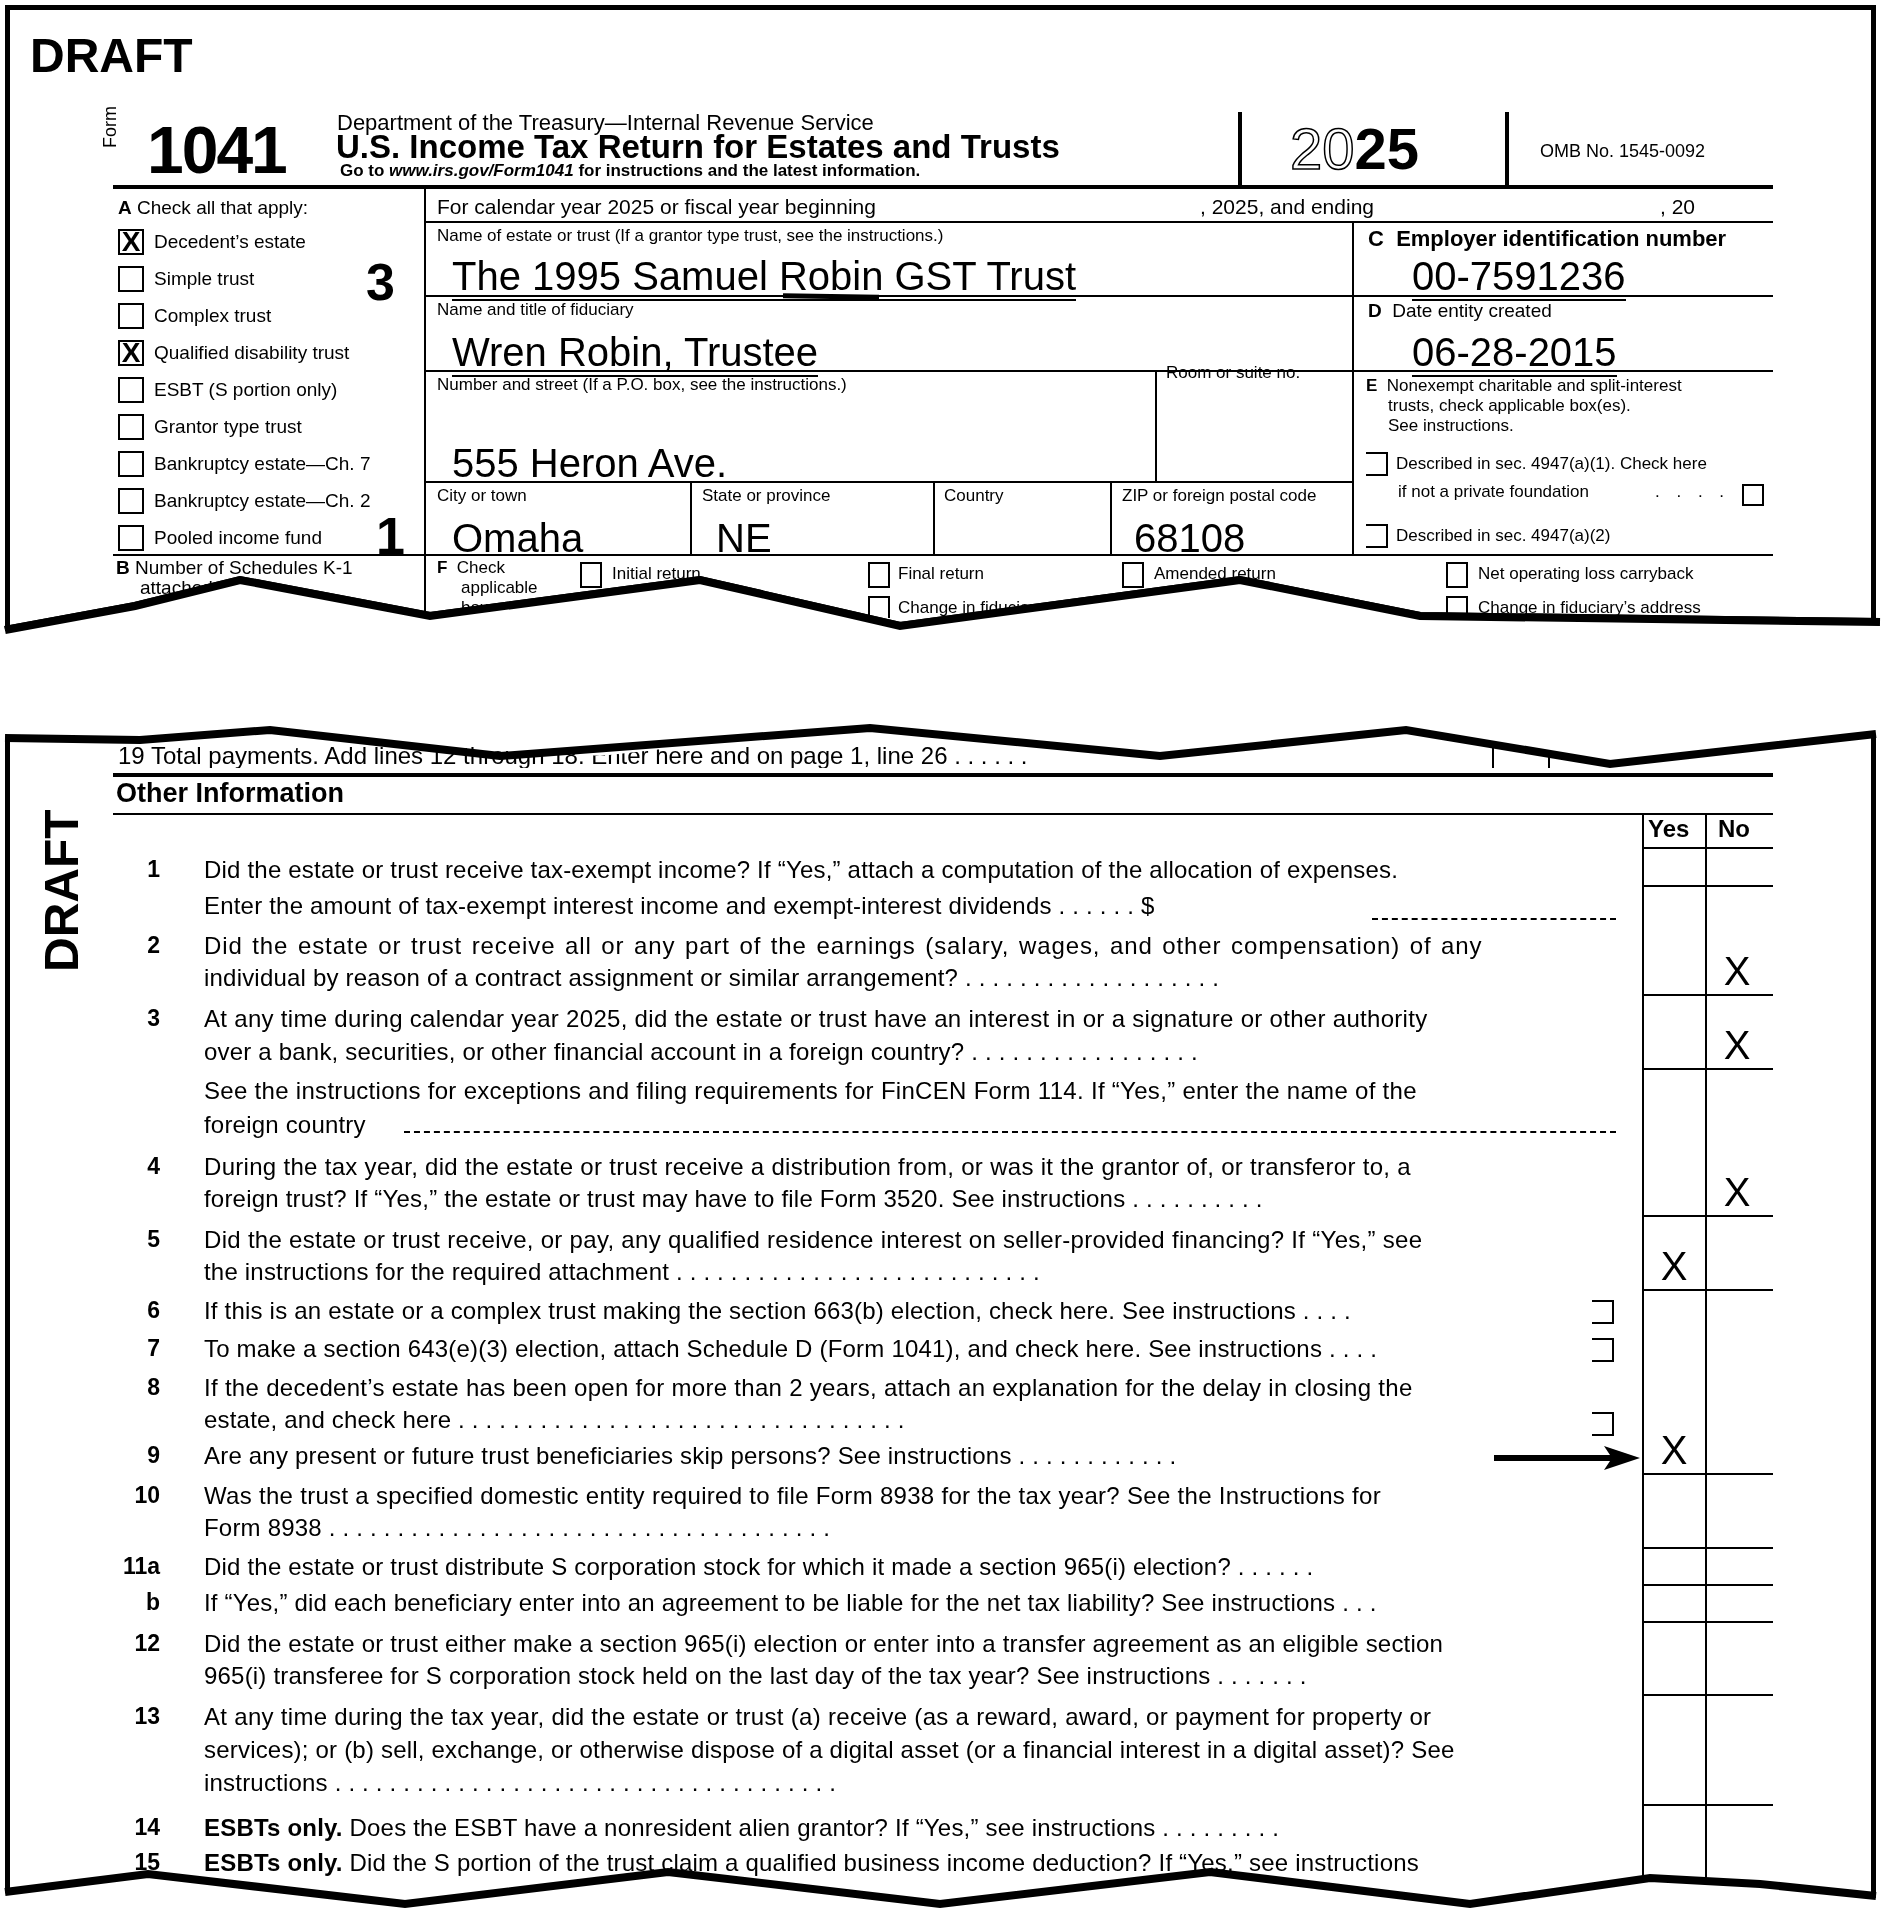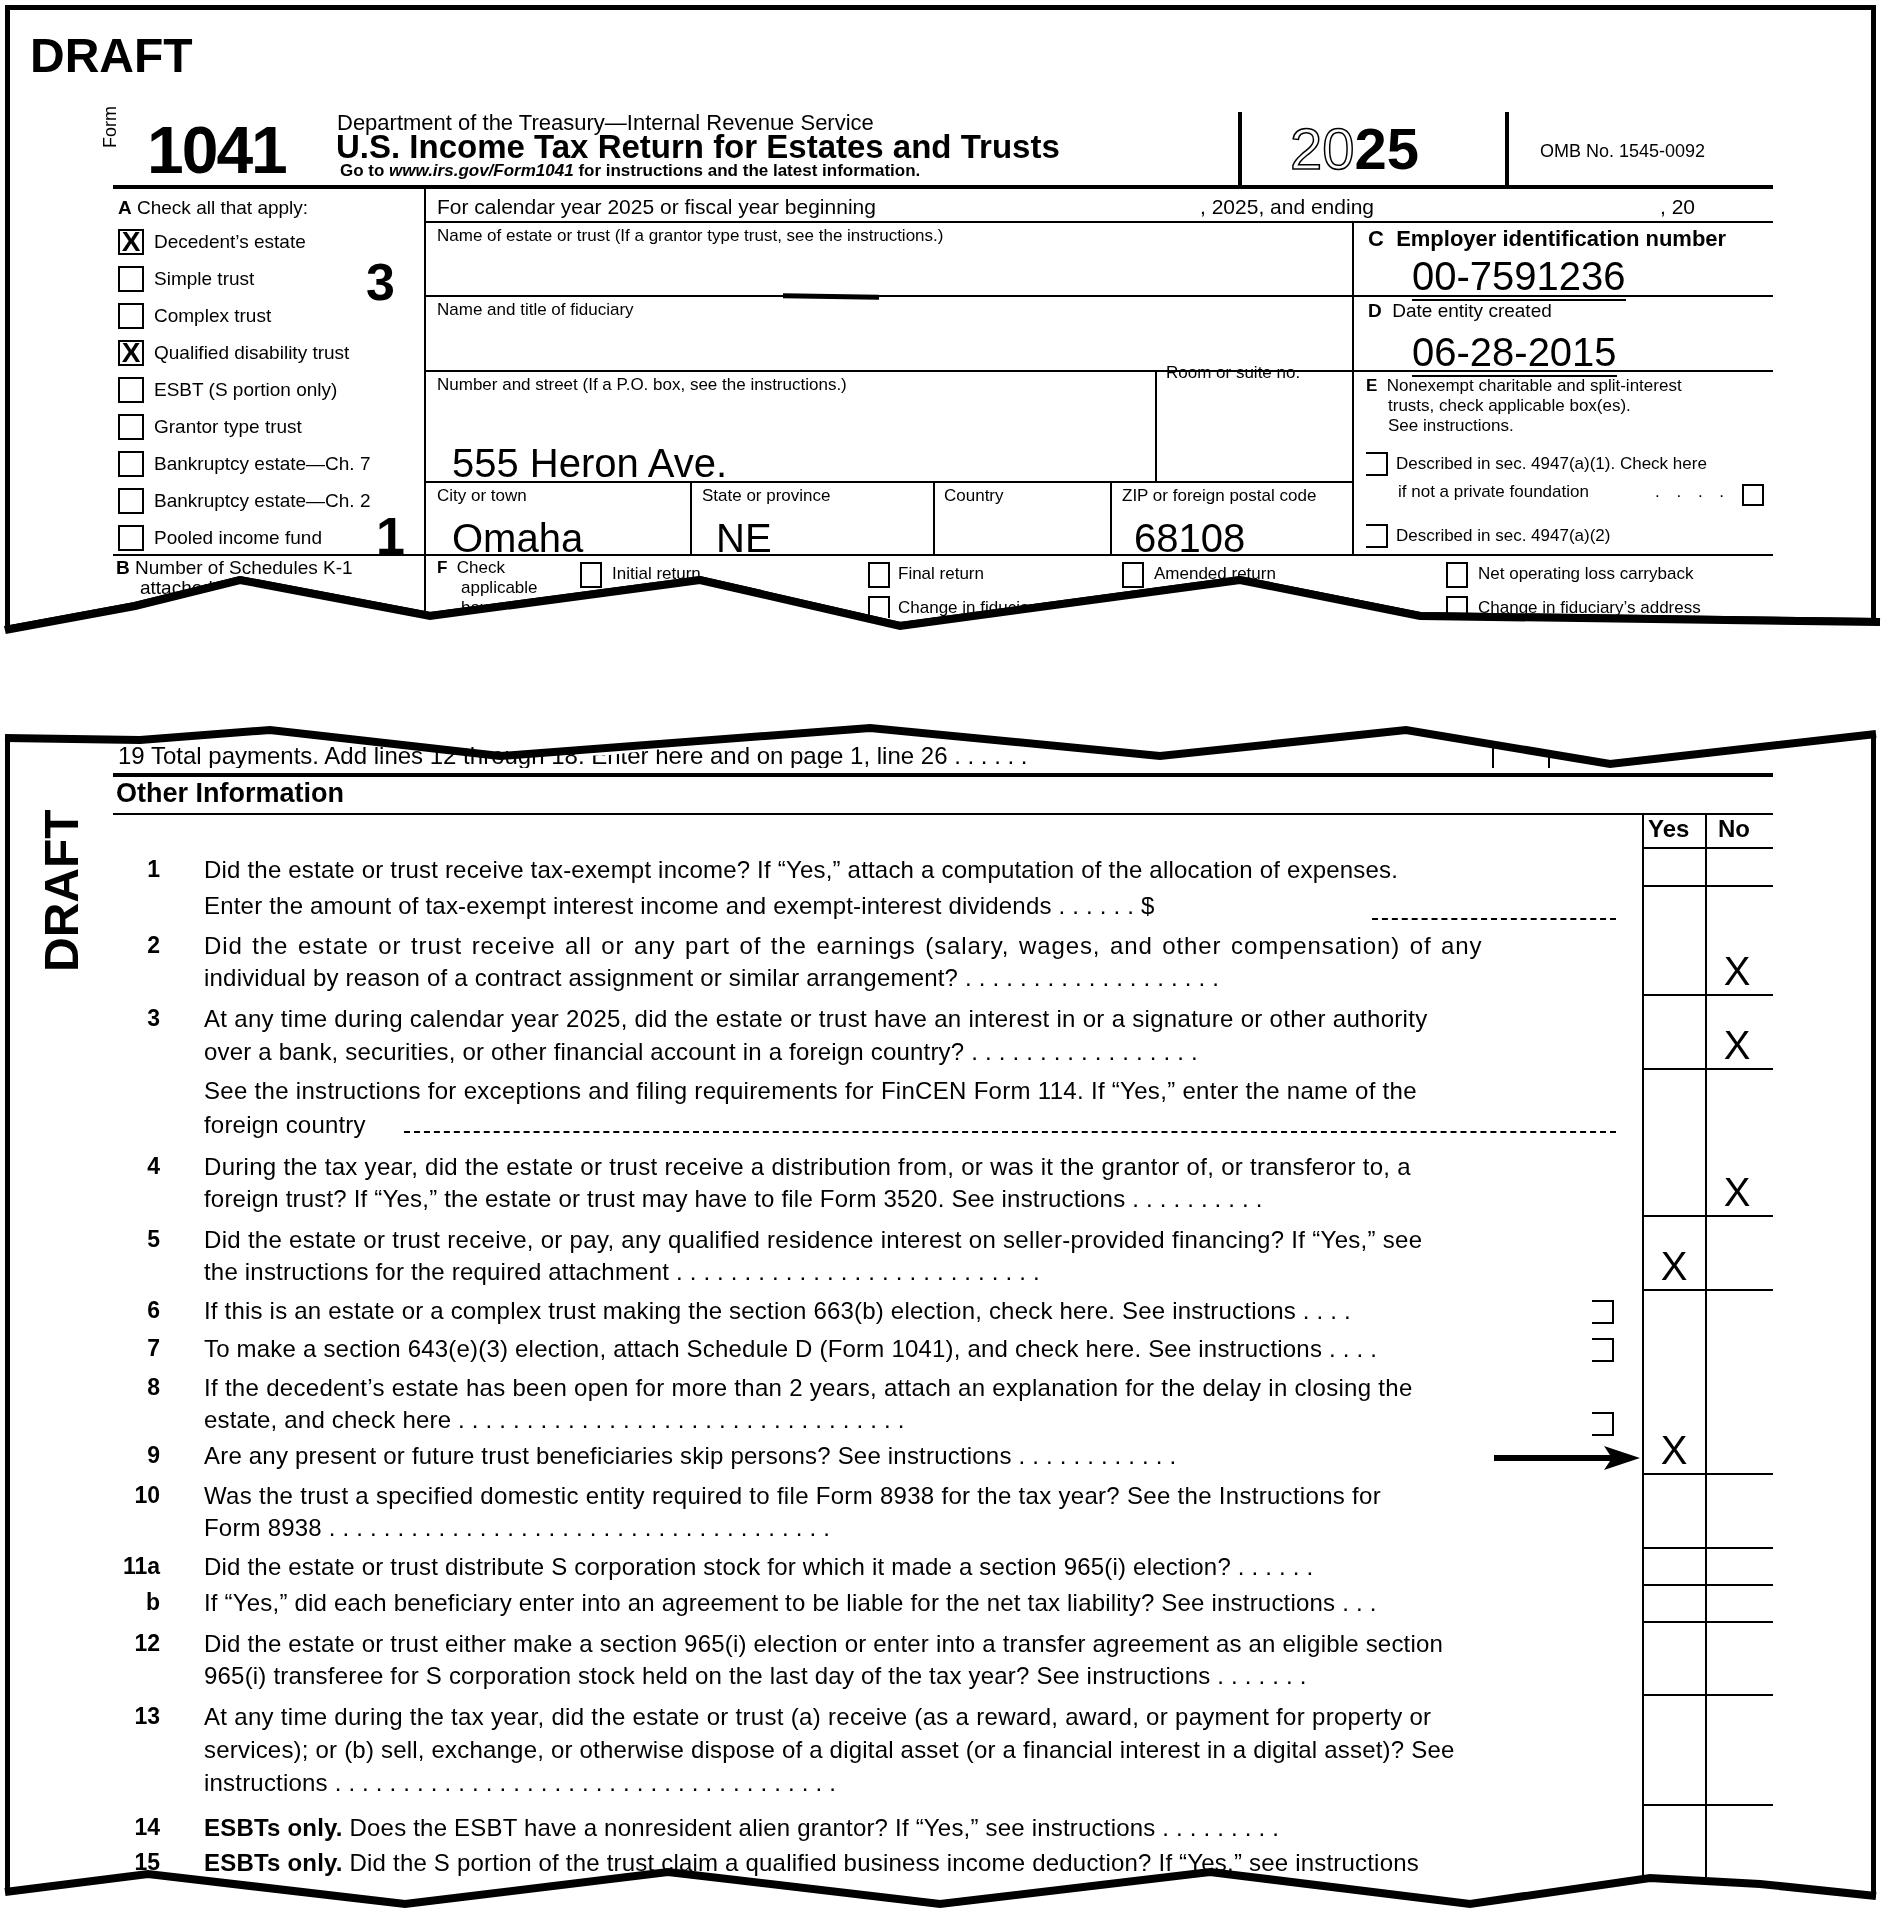--- a/index.html
+++ b/index.html
@@ -102,31 +102,33 @@
   </div>
   <div class="hline" style="left:113px;top:554px;width:311px;"></div>
 
   <div class="abs lbl" style="left:116px;top:558px;line-height:20px;">
     <b>B</b>
     <span>Number of Schedules K-1</span><br>
     <span style="padding-left:24px;">attached (see</span>
   </div>
 
   <div class="abs small" style="left:437px;top:226px;">Name of estate or trust (If a grantor type trust, see the instructions.)</div>
+  <div class="abs fill" style="left:452px;top:254px;border-bottom:2px solid #000;">The 1995 Samuel Robin GST Trust</div>
   <div class="abs" style="left:783px;top:294px;width:96px;height:5px;background:#000;transform:rotate(1deg);"></div>
   <div class="hline" style="left:424px;top:295px;width:1349px;"></div>
   <div class="vline" style="left:1352px;top:221px;height:261px;"></div>
 
   <div class="abs lbl" style="left:1368px;top:226px;font-size:22px;font-weight:bold;">
     <span>C</span>&nbsp;
     <span>Employer identification number</span>
   </div>
   <div class="abs fill" style="left:1412px;top:254px;border-bottom:2px solid #000;">00-7591236</div>
 
   <div class="abs small" style="left:437px;top:300px;">Name and title of fiduciary</div>
+  <div class="abs fill" style="left:452px;top:330px;border-bottom:2px solid #000;">Wren Robin, Trustee</div>
   <div class="hline" style="left:424px;top:370px;width:1349px;"></div>
 
   <div class="abs lbl" style="left:1368px;top:300px;">
     <b>D</b>&nbsp;
     <span>Date entity created</span>
   </div>
   <div class="abs fill" style="left:1412px;top:330px;border-bottom:2px solid #000;">06-28-2015</div>
 
   <div class="abs small" style="left:437px;top:375px;">Number and street (If a P.O. box, see the instructions.)</div>
   <div class="abs fill" style="left:452px;top:441px;">555 Heron Ave.</div>

